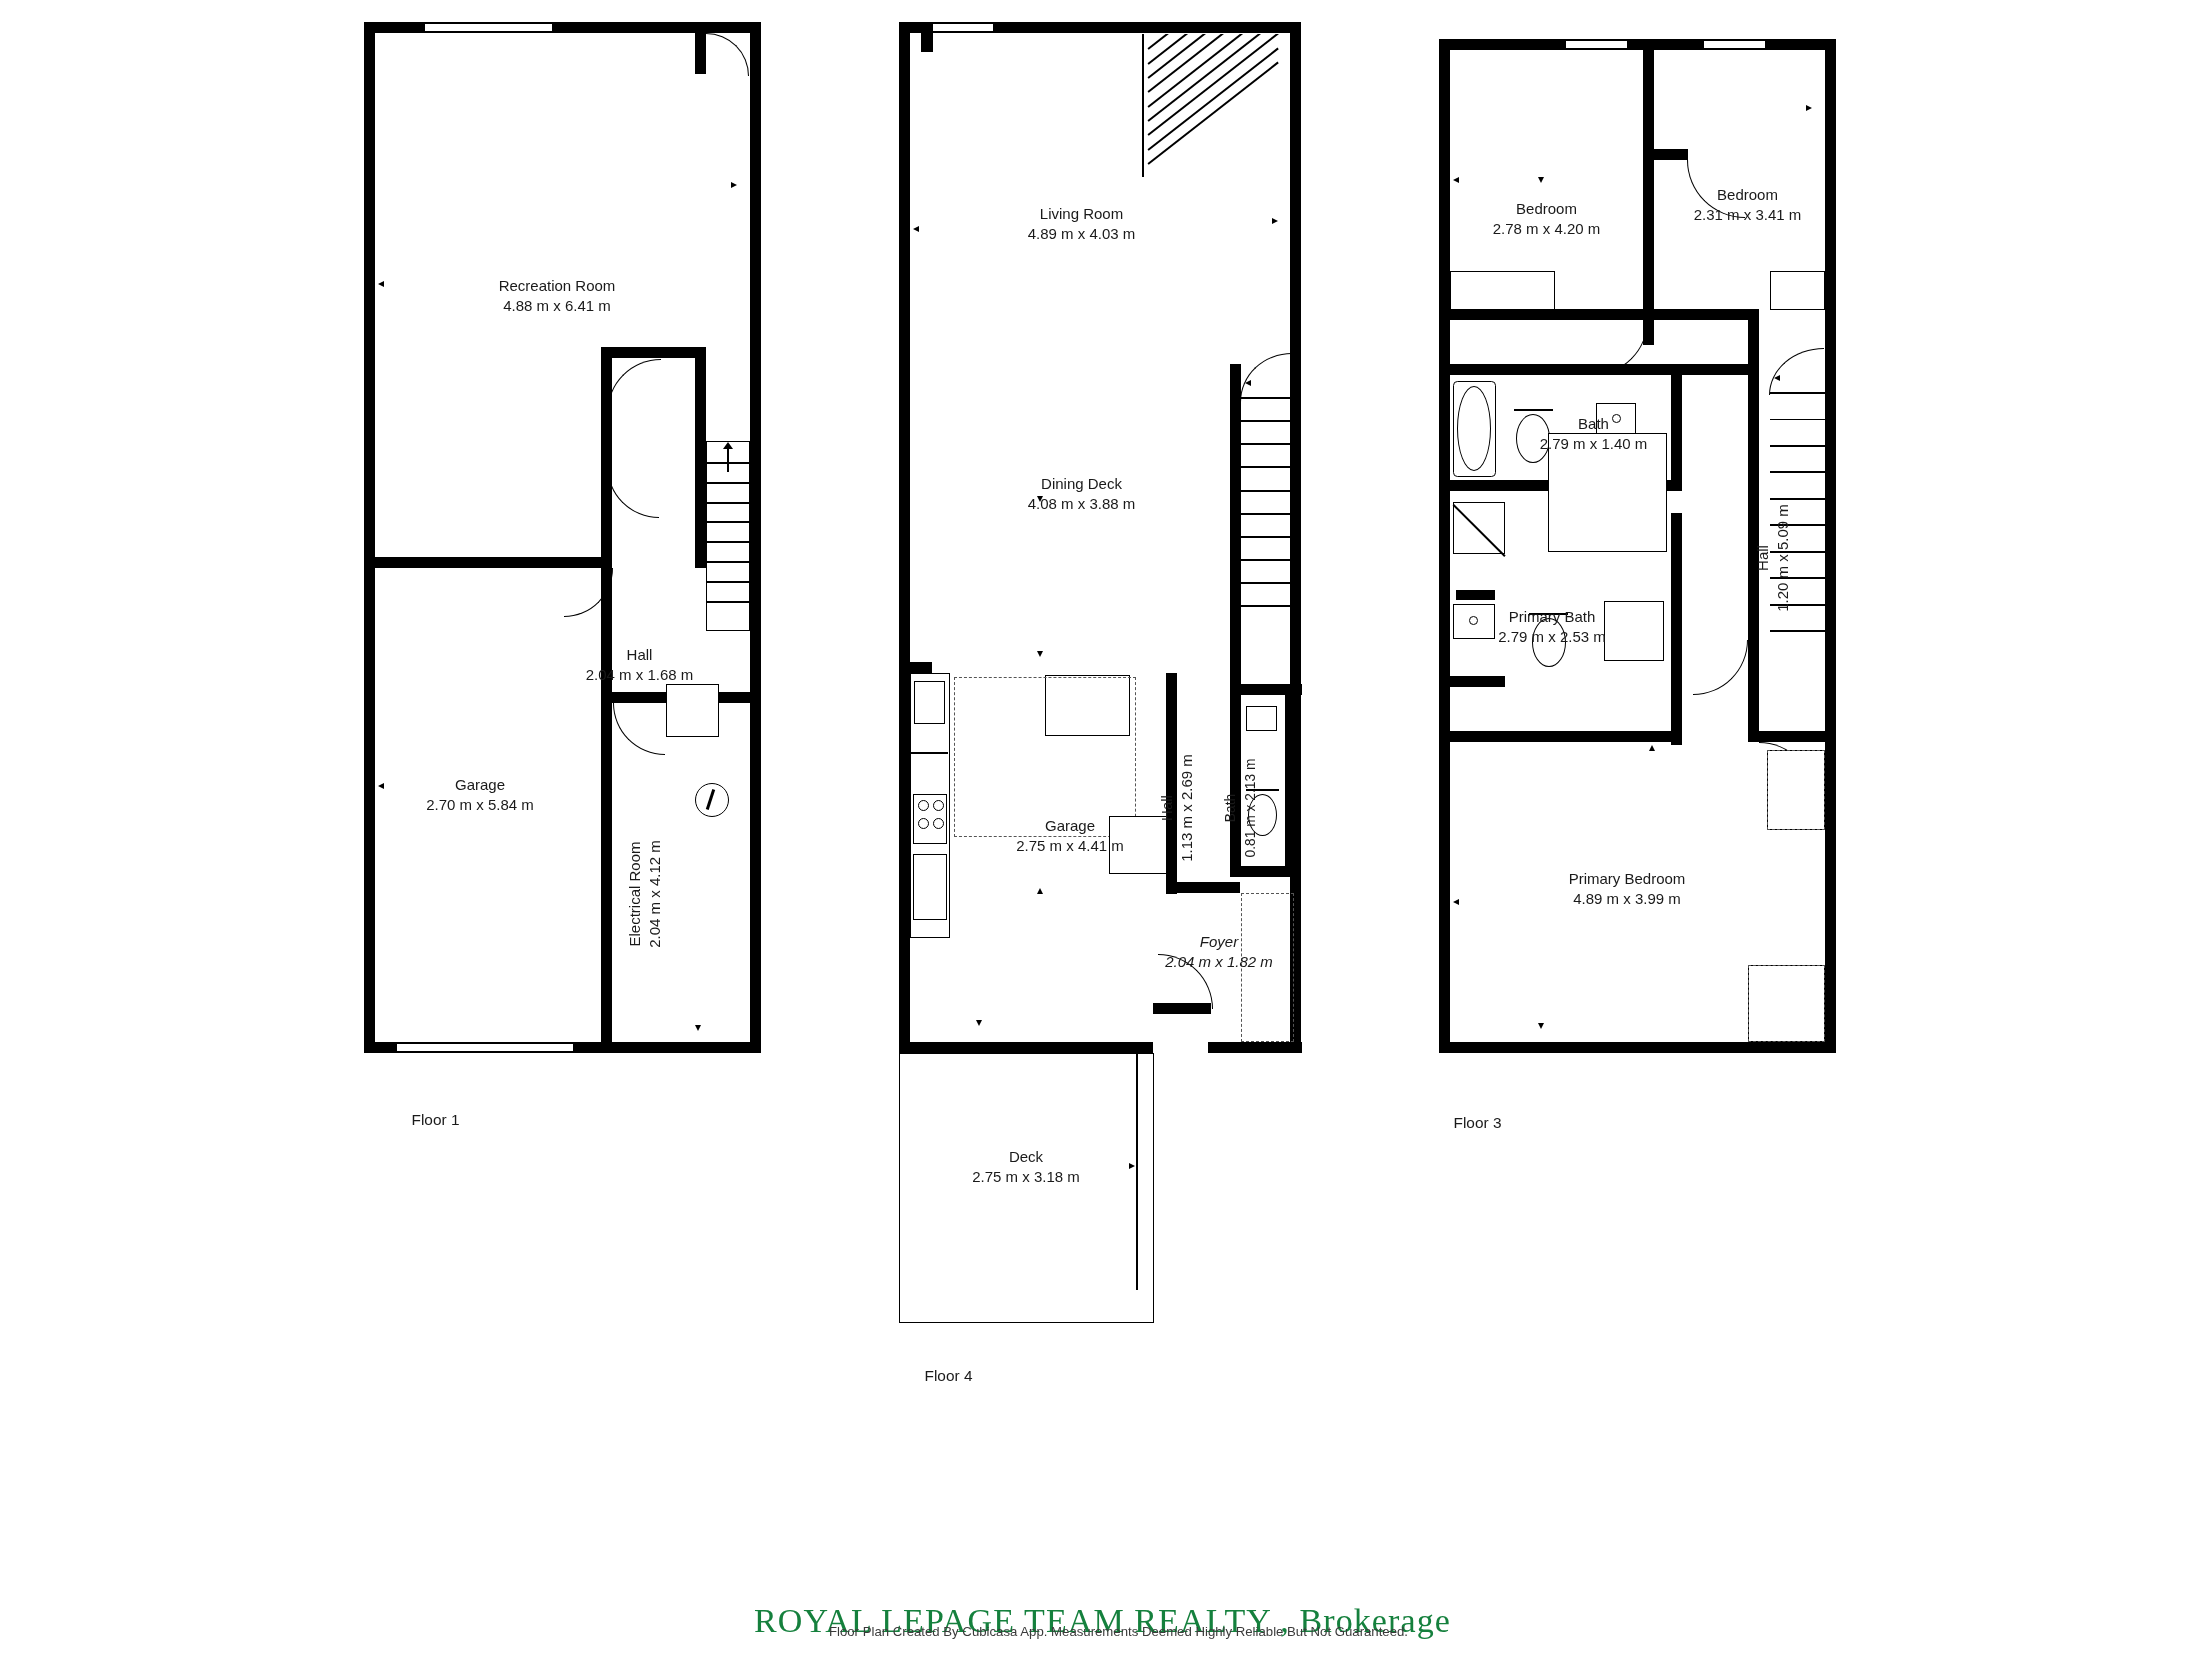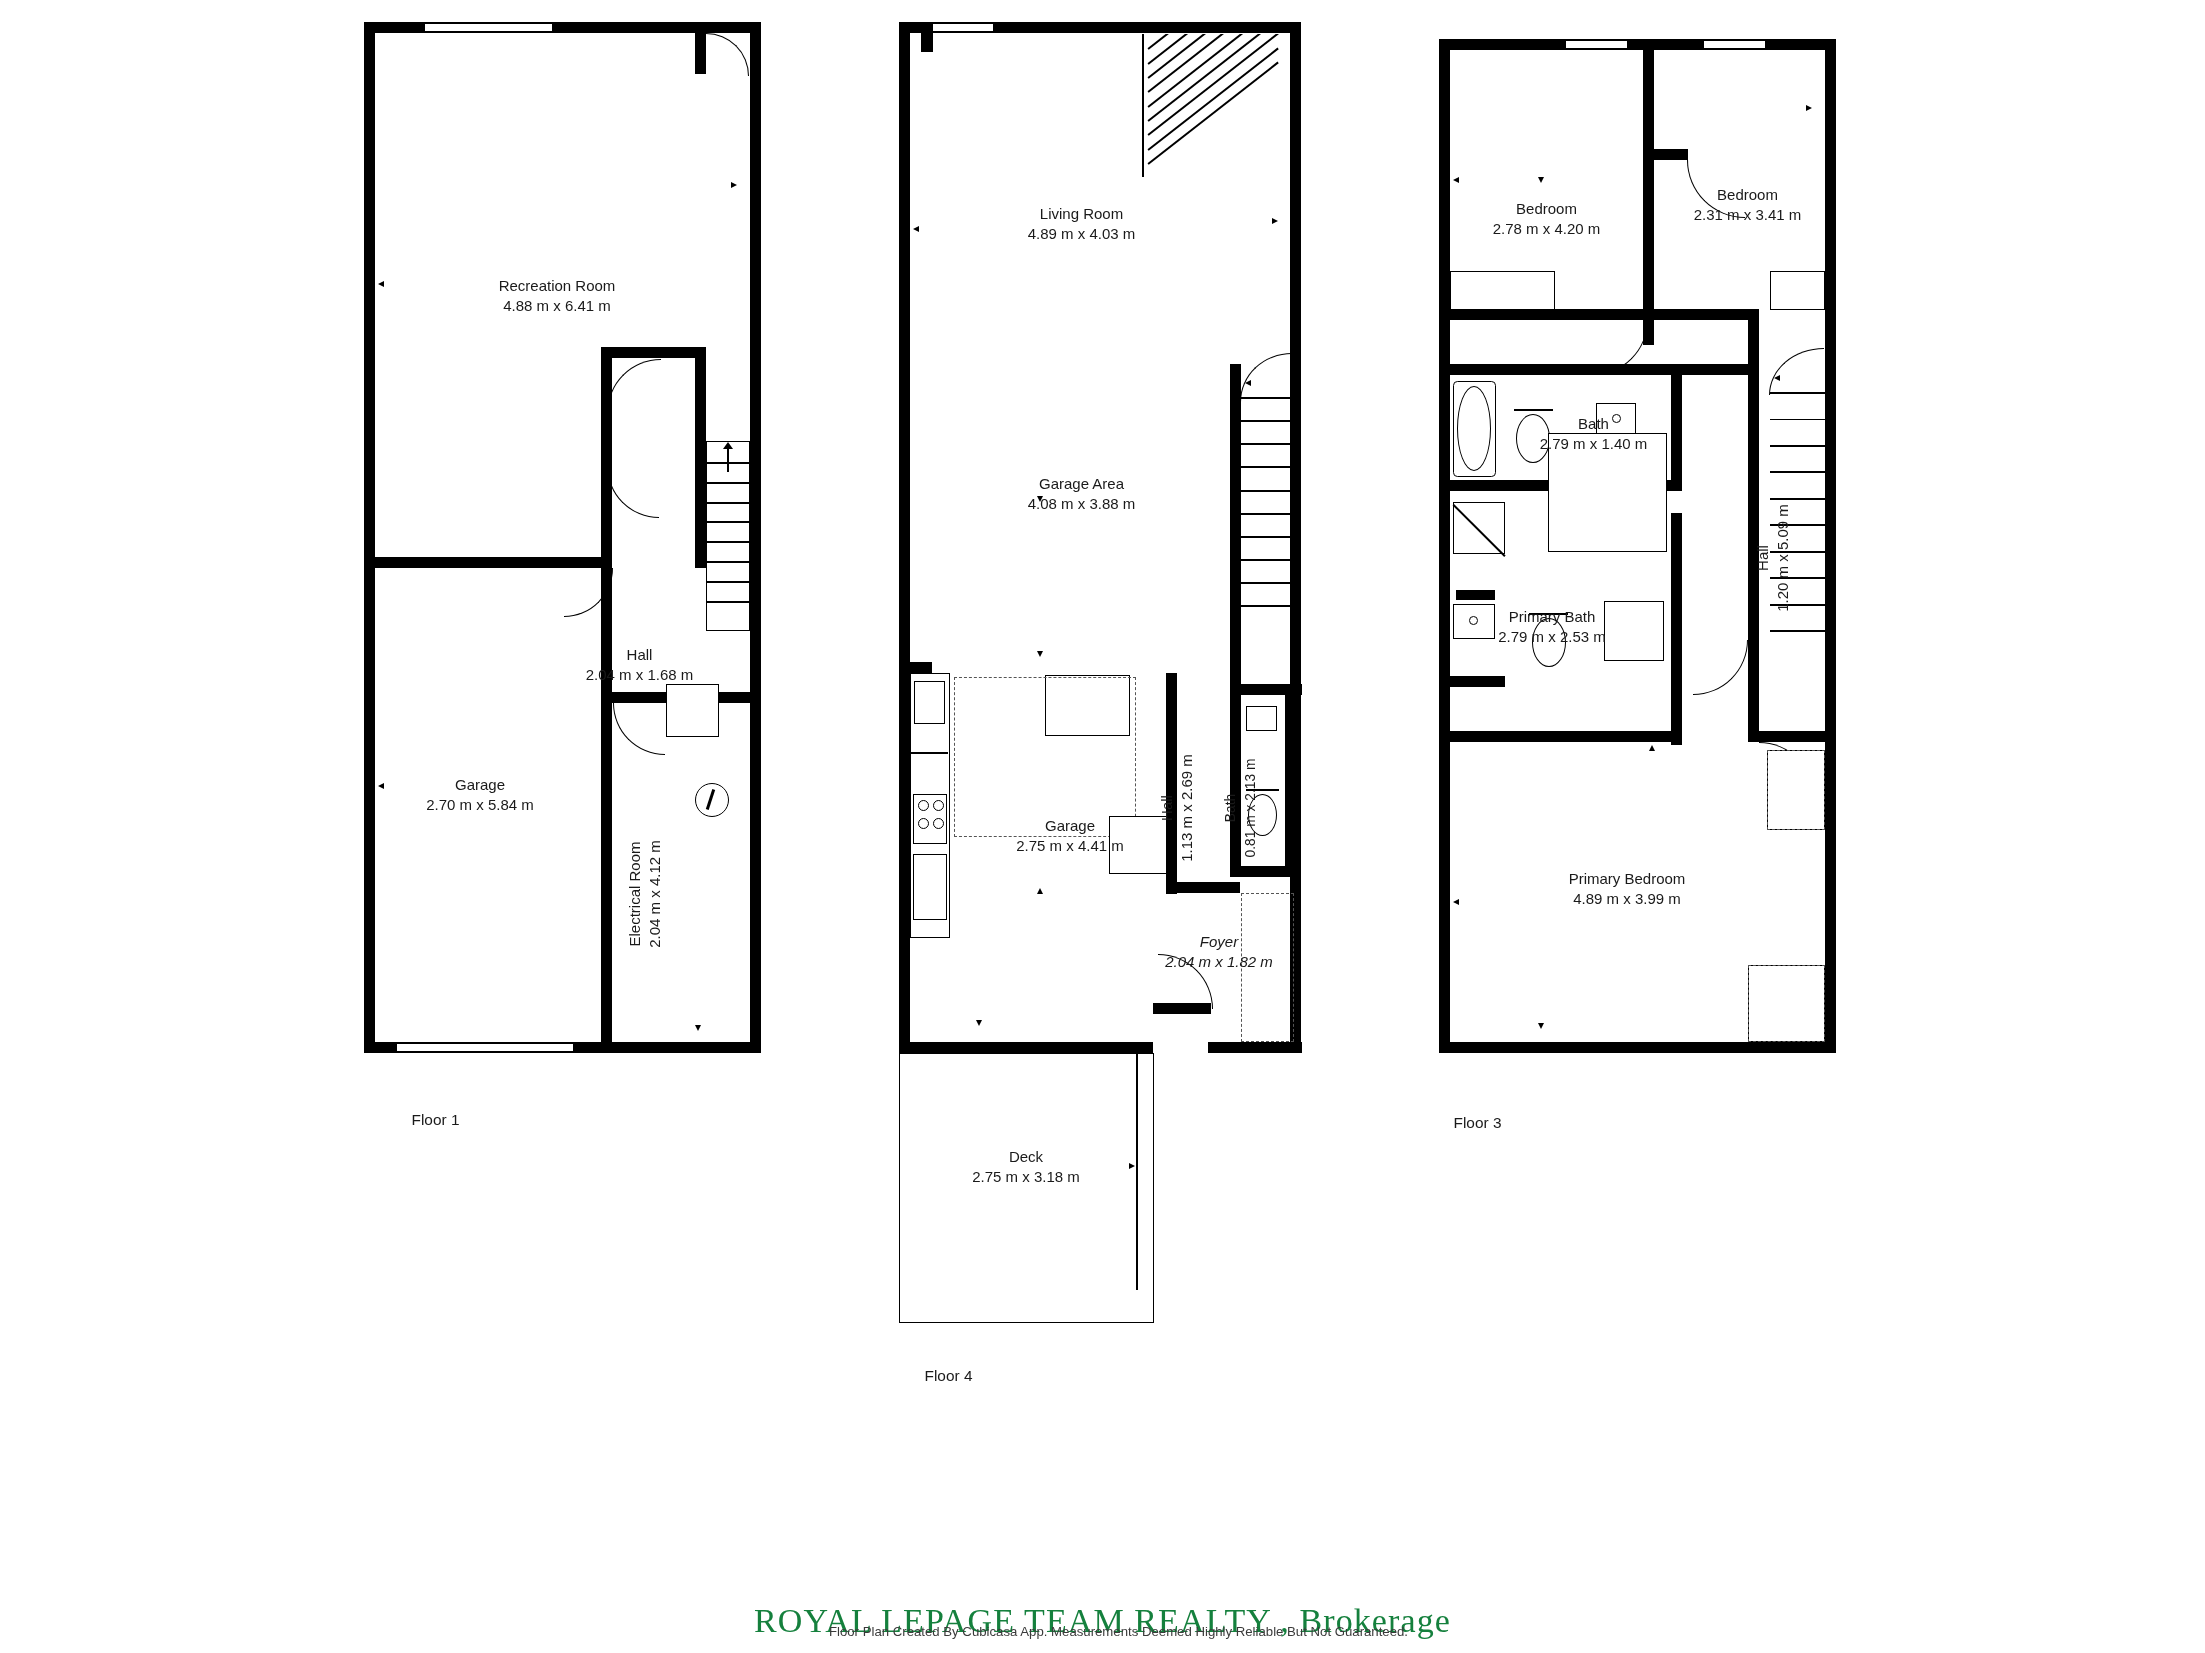--- a/index.html
+++ b/index.html
@@ -296,21 +296,21 @@
     <div class="tick tick-d" style="left:138px; top:474px;"></div>
     <div class="tick tick-d" style="left:138px; top:629px;"></div>
     <div class="tick tick-u" style="left:138px; top:866px;"></div>
     <div class="tick tick-d" style="left:77px; top:998px;"></div>
 
     <div class="label" style="left:61px; top:182px; width:243px;">
       <span class="nm">Living Room</span>
       <span class="dim">4.89 m x 4.03 m</span>
     </div>
     <div class="label" style="left:61px; top:452px; width:243px;">
-      <span class="nm">Garage Area</span>
+      <span class="nm">Dining Deck</span>
       <span class="dim">4.08 m x 3.88 m</span>
     </div>
     <div class="label" style="left:55px; top:794px; width:232px;">
       <span class="nm">Garage</span>
       <span class="dim">2.75 m x 4.41 m</span>
     </div>
     <div class="label vert" style="left:190px; top:766px; width:176px; transform:rotate(-90deg);">
       <span class="nm">Hall</span>
       <span class="dim">1.13 m x 2.69 m</span>
     </div>

